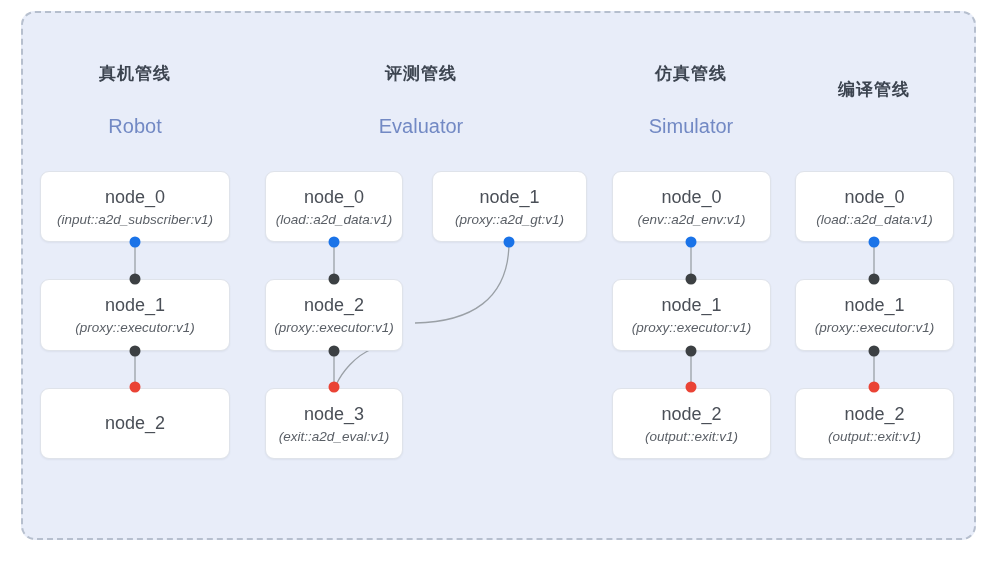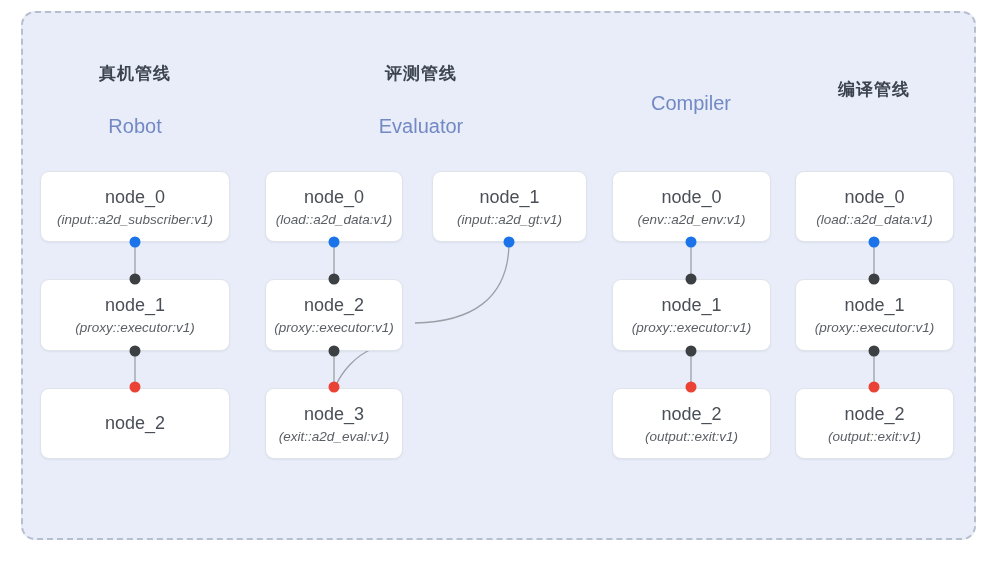--- a/index.html
+++ b/index.html
@@ -114,21 +114,22 @@
 
   <div class="col-head" style="left:35px; top:62px;">
     <div class="col-title">真机管线</div>
     <div class="col-sub">Robot</div>
   </div>
   <div class="col-head" style="left:321px; top:62px;">
     <div class="col-title">评测管线</div>
     <div class="col-sub">Evaluator</div>
   </div>
   <div class="col-head" style="left:591px; top:62px;">
-    <div class="col-sub">Compiler</div>
+    <div class="col-title">仿真管线</div>
+    <div class="col-sub">Simulator</div>
   </div>
   <div class="col-head" style="left:774px; top:62px;margin-top:16px;">
     <div class="col-title">编译管线</div>
   </div>
 
   <div class="node" style="left:40px; top:171px; width:190px; height:71px;">
     <div class="node-name">node_0</div>
     <div class="node-type">(input::a2d_subscriber:v1)</div>
   </div>
   <div class="node" style="left:40px; top:279px; width:190px; height:72px;">
@@ -142,21 +143,21 @@
   <div class="port port-black" style="left:135px; top:279px;"></div>
   <div class="port port-black" style="left:135px; top:351px;"></div>
   <div class="port port-red" style="left:135px; top:387px;"></div>
 
   <div class="node" style="left:265px; top:171px; width:138px; height:71px;">
     <div class="node-name">node_0</div>
     <div class="node-type">(load::a2d_data:v1)</div>
   </div>
   <div class="node" style="left:432px; top:171px; width:155px; height:71px;">
     <div class="node-name">node_1</div>
-    <div class="node-type">(input::a2d_gt:v1)</div>
+    <div class="node-type">(proxy::a2d_gt:v1)</div>
   </div>
   <div class="node" style="left:265px; top:279px; width:138px; height:72px;">
     <div class="node-name">node_2</div>
     <div class="node-type">(proxy::executor:v1)</div>
   </div>
   <div class="node" style="left:265px; top:388px; width:138px; height:71px;justify-content:center;">
     <div class="node-name">node_3</div>
     <div class="node-type">(exit::a2d_eval:v1)</div>
   </div>
   <div class="port port-blue" style="left:334px; top:242px;"></div>

